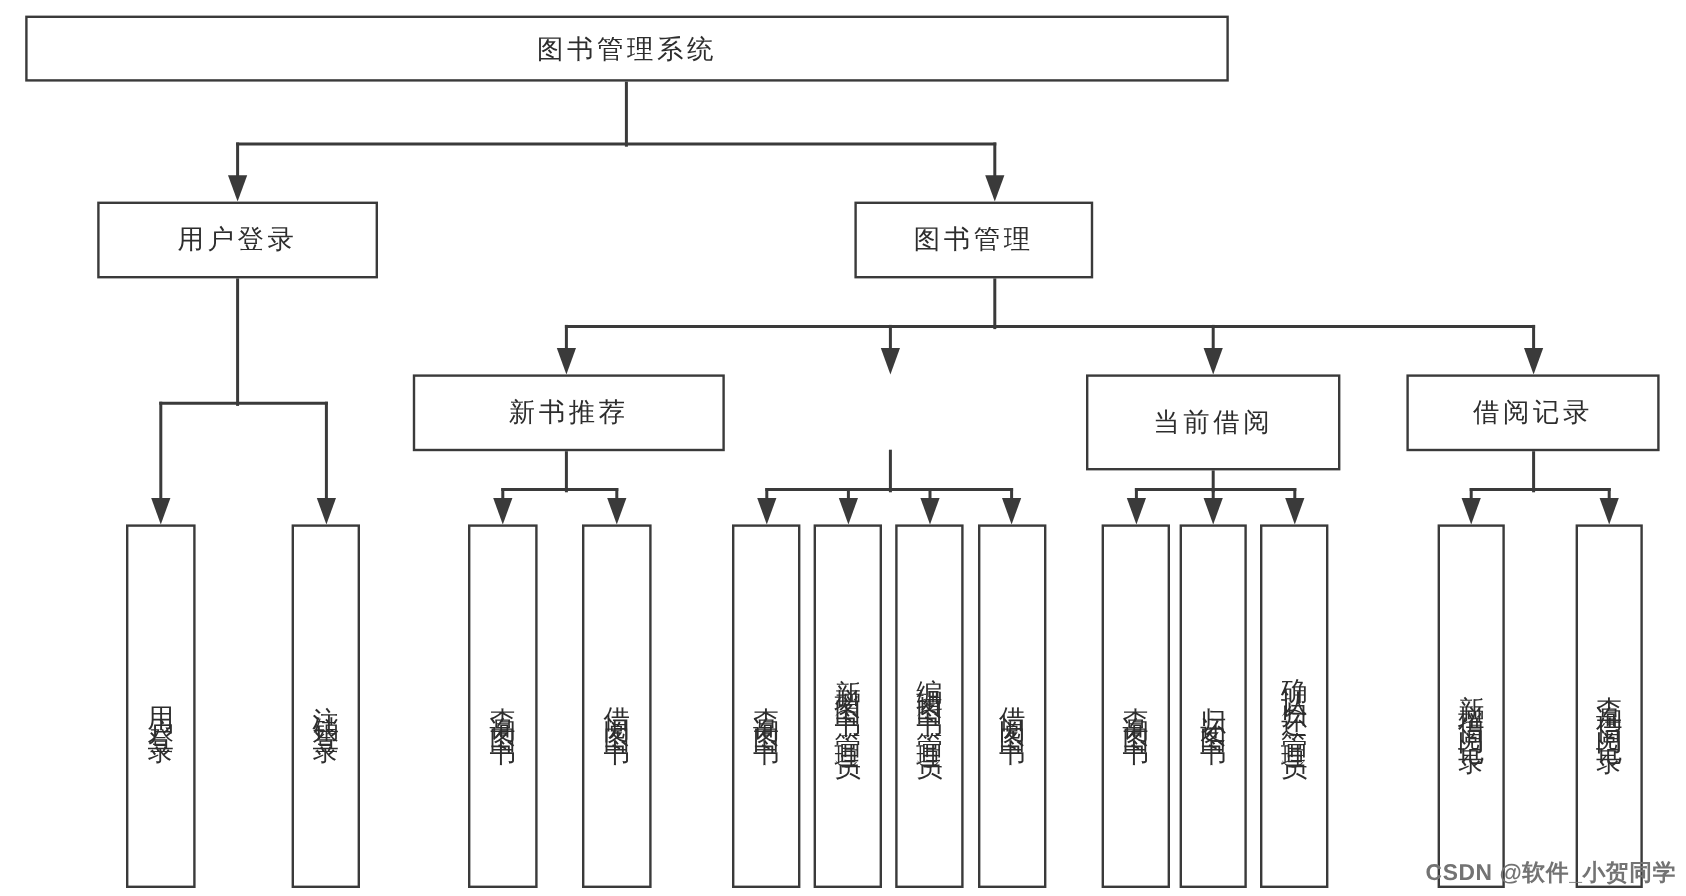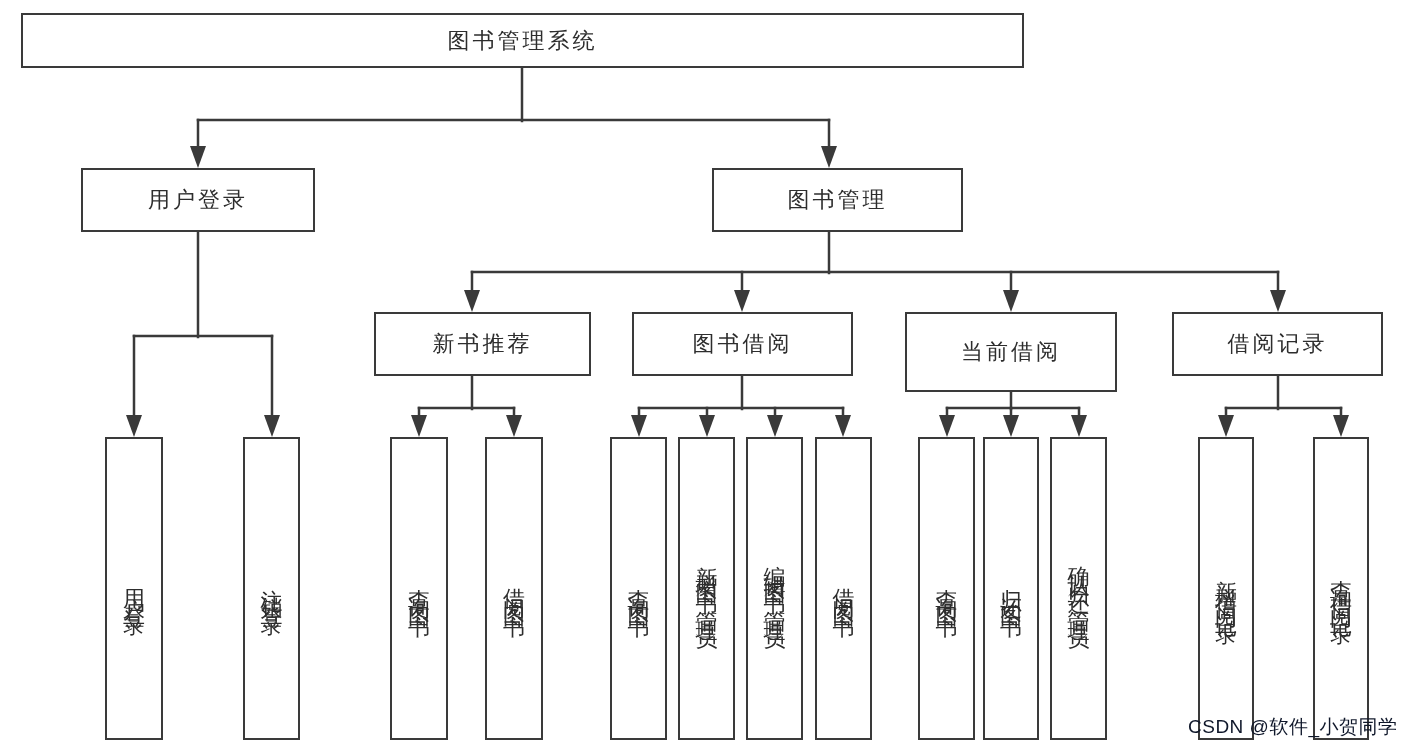--- a/index.html
+++ b/index.html
@@ -63,22 +63,23 @@
     letter-spacing: 9px;
     color: #2d2d2d;
     white-space: nowrap;
   }
   .watermark {
     position: absolute;
     left: 1188px;
     top: 714px;
     font-size: 19px;
     letter-spacing: 0.5px;
-    color: #0f172a;
+    color: #737373;
     white-space: nowrap;
+    font-weight: bold;
   }
 </style>
 </head>
 <body>
 
 <div class="stage">
 
   <svg class="connector-layer" viewBox="0 0 1405 747" xmlns="http://www.w3.org/2000/svg">
 
     <line x1="522" y1="68" x2="522" y2="121"></line>
@@ -137,24 +138,23 @@
     <line x1="1226" y1="408" x2="1341" y2="408"></line>
     <line x1="1226" y1="408" x2="1226" y2="418"></line>
     <line x1="1341" y1="408" x2="1341" y2="418"></line>
     <polygon points="1226,437 1218,415 1234,415"></polygon>
     <polygon points="1341,437 1333,415 1349,415"></polygon>
   </svg>
 
   <div class="hbox" style="left:21px; top:13px; width:1003px; height:55px;">图书管理系统</div>
 
   <div class="hbox" style="left:81px; top:168px; width:234px; height:64px;">用户登录</div>
-  <div class="hbox" style="left:712px; top:168px; width:251px; height:64px;">图书管理</div>
-
-  <div class="hbox" style="left:374px; top:312px; width:217px; height:64px;">新书推荐</div>
-  <div class="hbox" style="left:632px; top:312px; width:221px; height:64px;">图书借阅</div>
+  <div class="hbox" style="left:712px; top:168px; width:199px; height:64px;">图书管理</div>
+
+  <div class="hbox" style="left:344px; top:312px; width:260px; height:64px;">新书推荐</div>
   <div class="hbox" style="left:905px; top:312px; width:212px; height:80px;">当前借阅</div>
   <div class="hbox" style="left:1172px; top:312px; width:211px; height:64px;">借阅记录</div>
 
   <div class="vbox" style="left:105px; width:58px;">
     <span class="vtext">用户登录</span>
   </div>
   <div class="vbox" style="left:243px; width:57px;">
     <span class="vtext">注销登录</span>
   </div>
 

